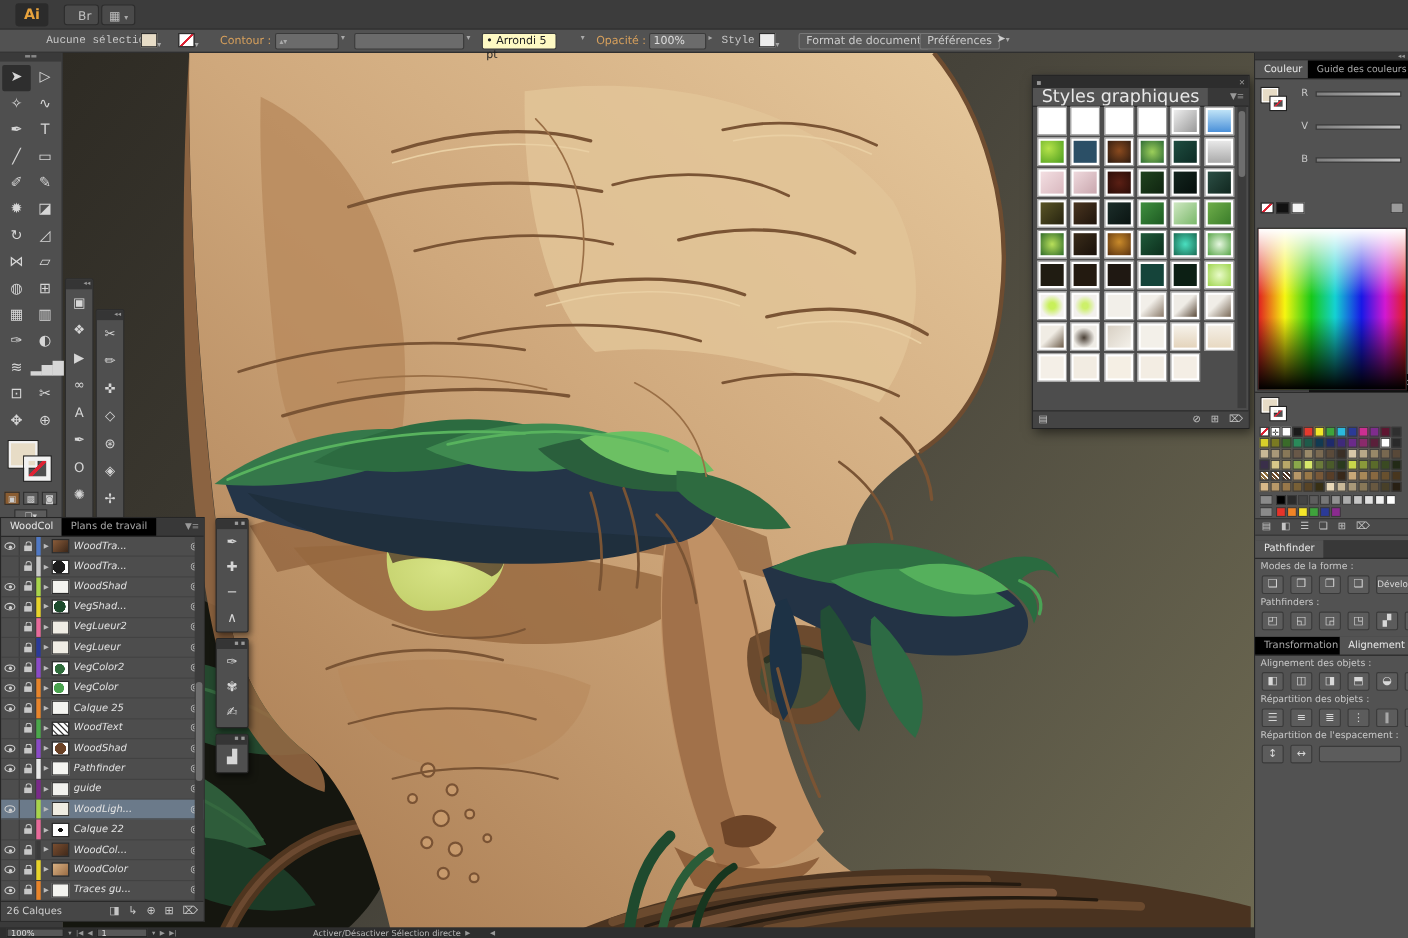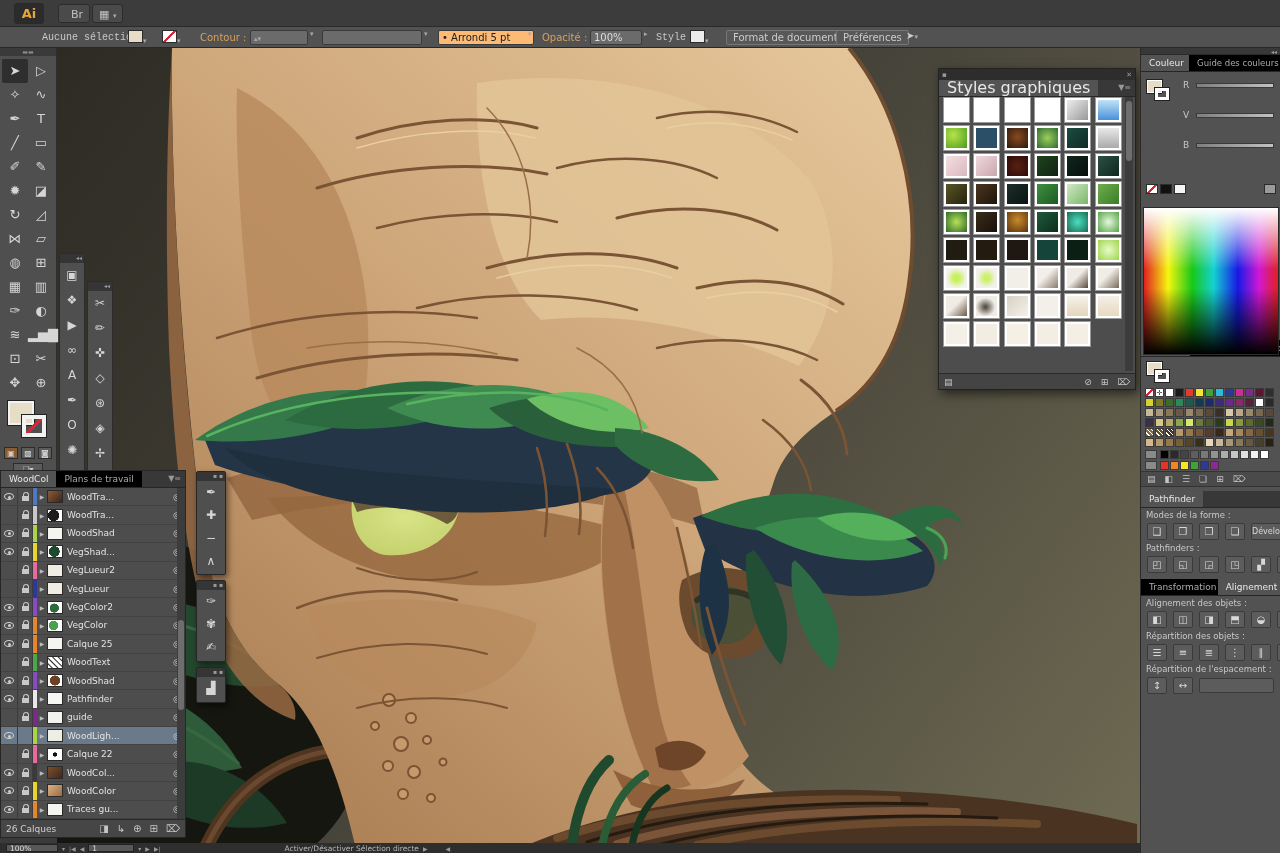--- a/index.html
+++ b/index.html
@@ -51,21 +51,21 @@
   .lrow.sel { background:#6b7a8a; }
   .cell-eye { width:17px; text-align:center; border-right:1px solid #3c3c3c; height:100%; display:flex; align-items:center; justify-content:center; }
   .cell-lock { width:15px; text-align:center; border-right:1px solid #3c3c3c; height:100%; display:flex; align-items:center; justify-content:center; }
   .eye-i { width:10px; height:7px; border:1px solid #d0d0d0; border-radius:50%; position:relative; }
   .eye-i::after { content:""; position:absolute; left:3px; top:1.5px; width:3px; height:3px; border-radius:50%; background:#d0d0d0; }
   .lock-i { width:7px; height:5px; background:#c8c8c8; position:relative; margin-top:3px; }
   .lock-i::before { content:""; position:absolute; left:1px; top:-4px; width:4px; height:4px; border:1px solid #c8c8c8; border-bottom:none; border-radius:3px 3px 0 0; }
   .colorbar { width:4px; align-self:stretch; }
   .l-arrow { width:10px; color:#bbb; font-size:6px; text-align:center; }
   .l-thumb { width:16px; height:13px; border:1px solid #2a2a2a; background:#fff; margin-right:4px; flex:none; }
-  .l-name { flex:1; color:#e2e2e2; white-space:nowrap; overflow:hidden; }
+  .l-name { flex:1; color:#e2e2e2; white-space:nowrap; overflow:hidden;font-style:italic; }
   .l-target { width:16px; color:#cfcfcf; font-size:9px; text-align:center; }
   #layers-bottom { position:absolute; bottom:0; left:0; right:0; height:18px; background:#464646; border-top:1px solid #2a2a2a; display:flex; align-items:center; padding:0 5px; }
   #layers-bottom .bicon { margin-left:8px; font-size:10px; color:#c5c5c5; }
   .vscroll { position:absolute; right:0; top:17px; bottom:18px; width:8px; background:#3c3c3c; }
   .vscroll .thumb { position:absolute; left:1px; width:6px; background:#6e6e6e; border-radius:3px; }
   
   #styles-panel { position:absolute; left:938px; top:68px; width:198px; height:322px; background:#4d4d4d; border:1px solid #222; box-shadow:3px 4px 10px rgba(0,0,0,.55); }
   #styles-outer { height:11px; background:#2d2d2d; display:flex; align-items:center; justify-content:space-between; padding:0 3px; color:#999; font-size:7px; }
   #styles-grid { position:absolute; top:28px; left:4px; right:12px; bottom:18px; display:grid; grid-template-columns:repeat(6,1fr); gap:2px; align-content:start; }
   .gs-sw { width:27px; height:26px; background:#fff; border:1px solid #9a9a9a; padding:2px; }
@@ -254,21 +254,21 @@
 
 <div id="controlbar">
   <span class="cb-label" style="left:42px;">Aucune sélection</span>
   <span style="left:128px;"><span class="swatch-mini" style="background:#e7dcc6;"></span><span class="dd">▾</span></span>
   <span style="left:162px;"><span class="swatch-mini none-sw"></span><span class="dd">▾</span></span>
   <span class="cb-link" style="left:200px;">Contour :</span>
   <span class="cb-field" style="left:250px; width:58px;"><span class="dd">▴▾</span></span>
   <span style="left:310px;" class="dd">▾</span>
   <span class="cb-field" style="left:322px; width:100px;"></span>
   <span style="left:424px;" class="dd">▾</span>
-  <span class="cb-field" style="left:438px; width:96px; background:#fdba74; color:#222;">• Arrondi 5 pt</span>
+  <span class="cb-field" style="left:438px; width:68px; background:#fef9c3; color:#222;">• Arrondi 5 pt</span>
   <span style="left:528px;" class="dd">▾</span>
   <span class="cb-link" style="left:542px;">Opacité :</span>
   <span class="cb-field" style="left:590px; width:52px;">100%</span>
   <span style="left:644px;" class="dd">▸</span>
   <span class="cb-label" style="left:656px;">Style :</span>
   <span style="left:690px;"><span class="swatch-mini" style="background:#ececec;"></span><span class="dd">▾</span></span>
   <span class="cb-btn" style="left:726px;">Format de document</span>
   <span class="cb-btn" style="left:836px;">Préférences</span>
   <span style="left:906px;">➤<span class="dd">▾</span></span>
 </div>

